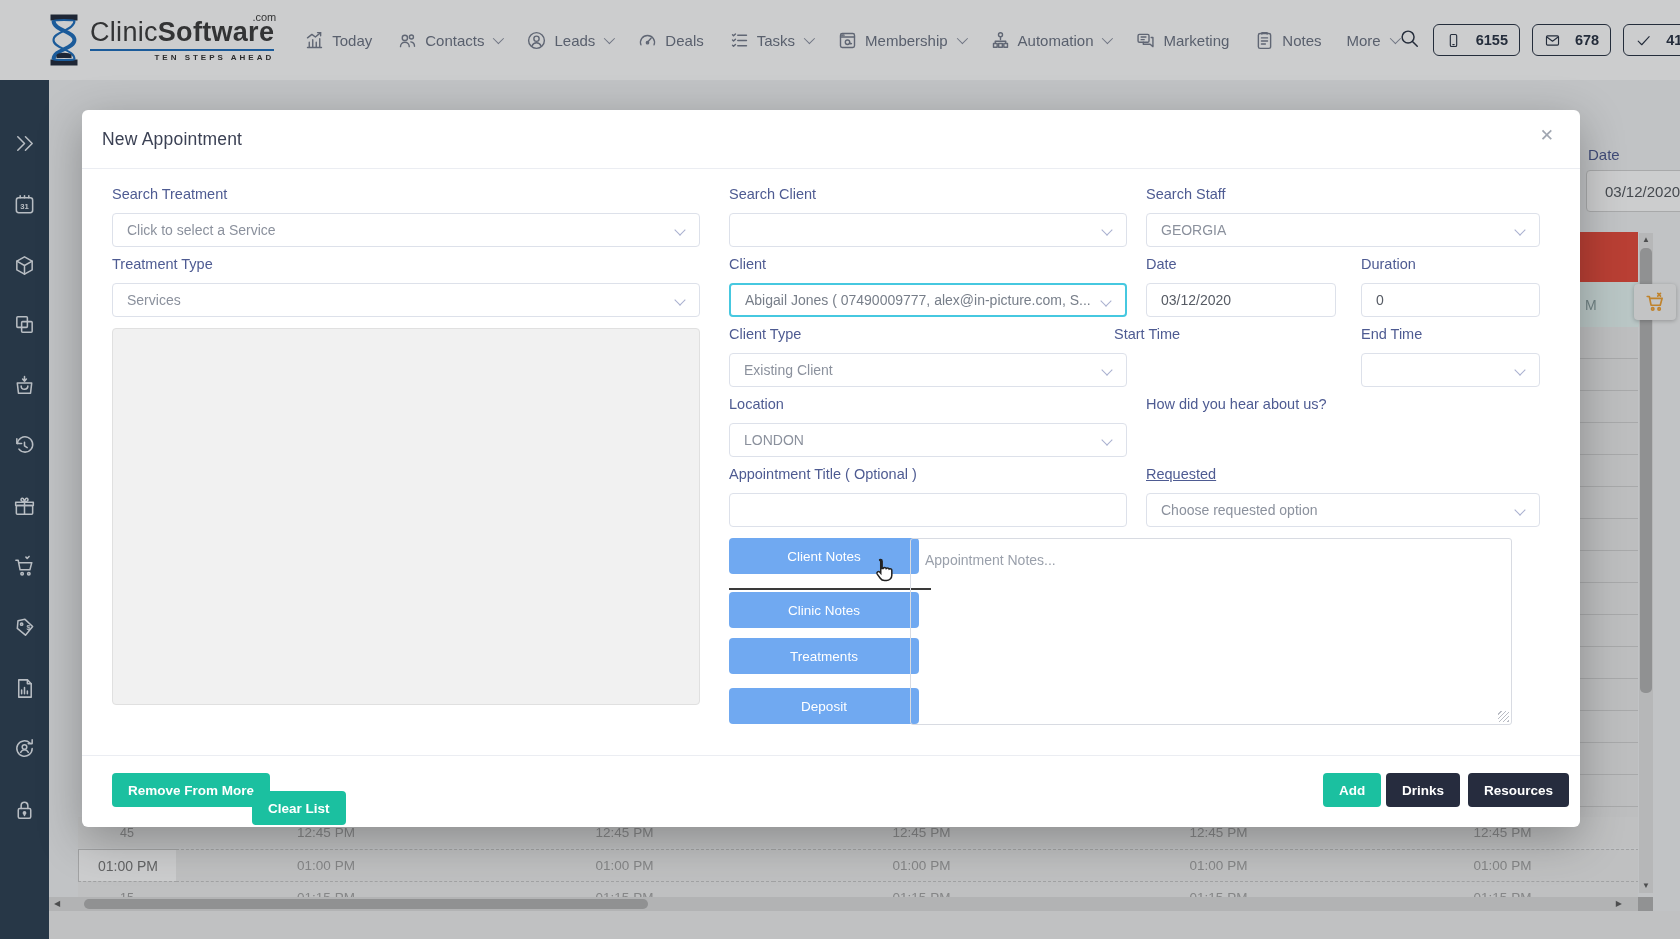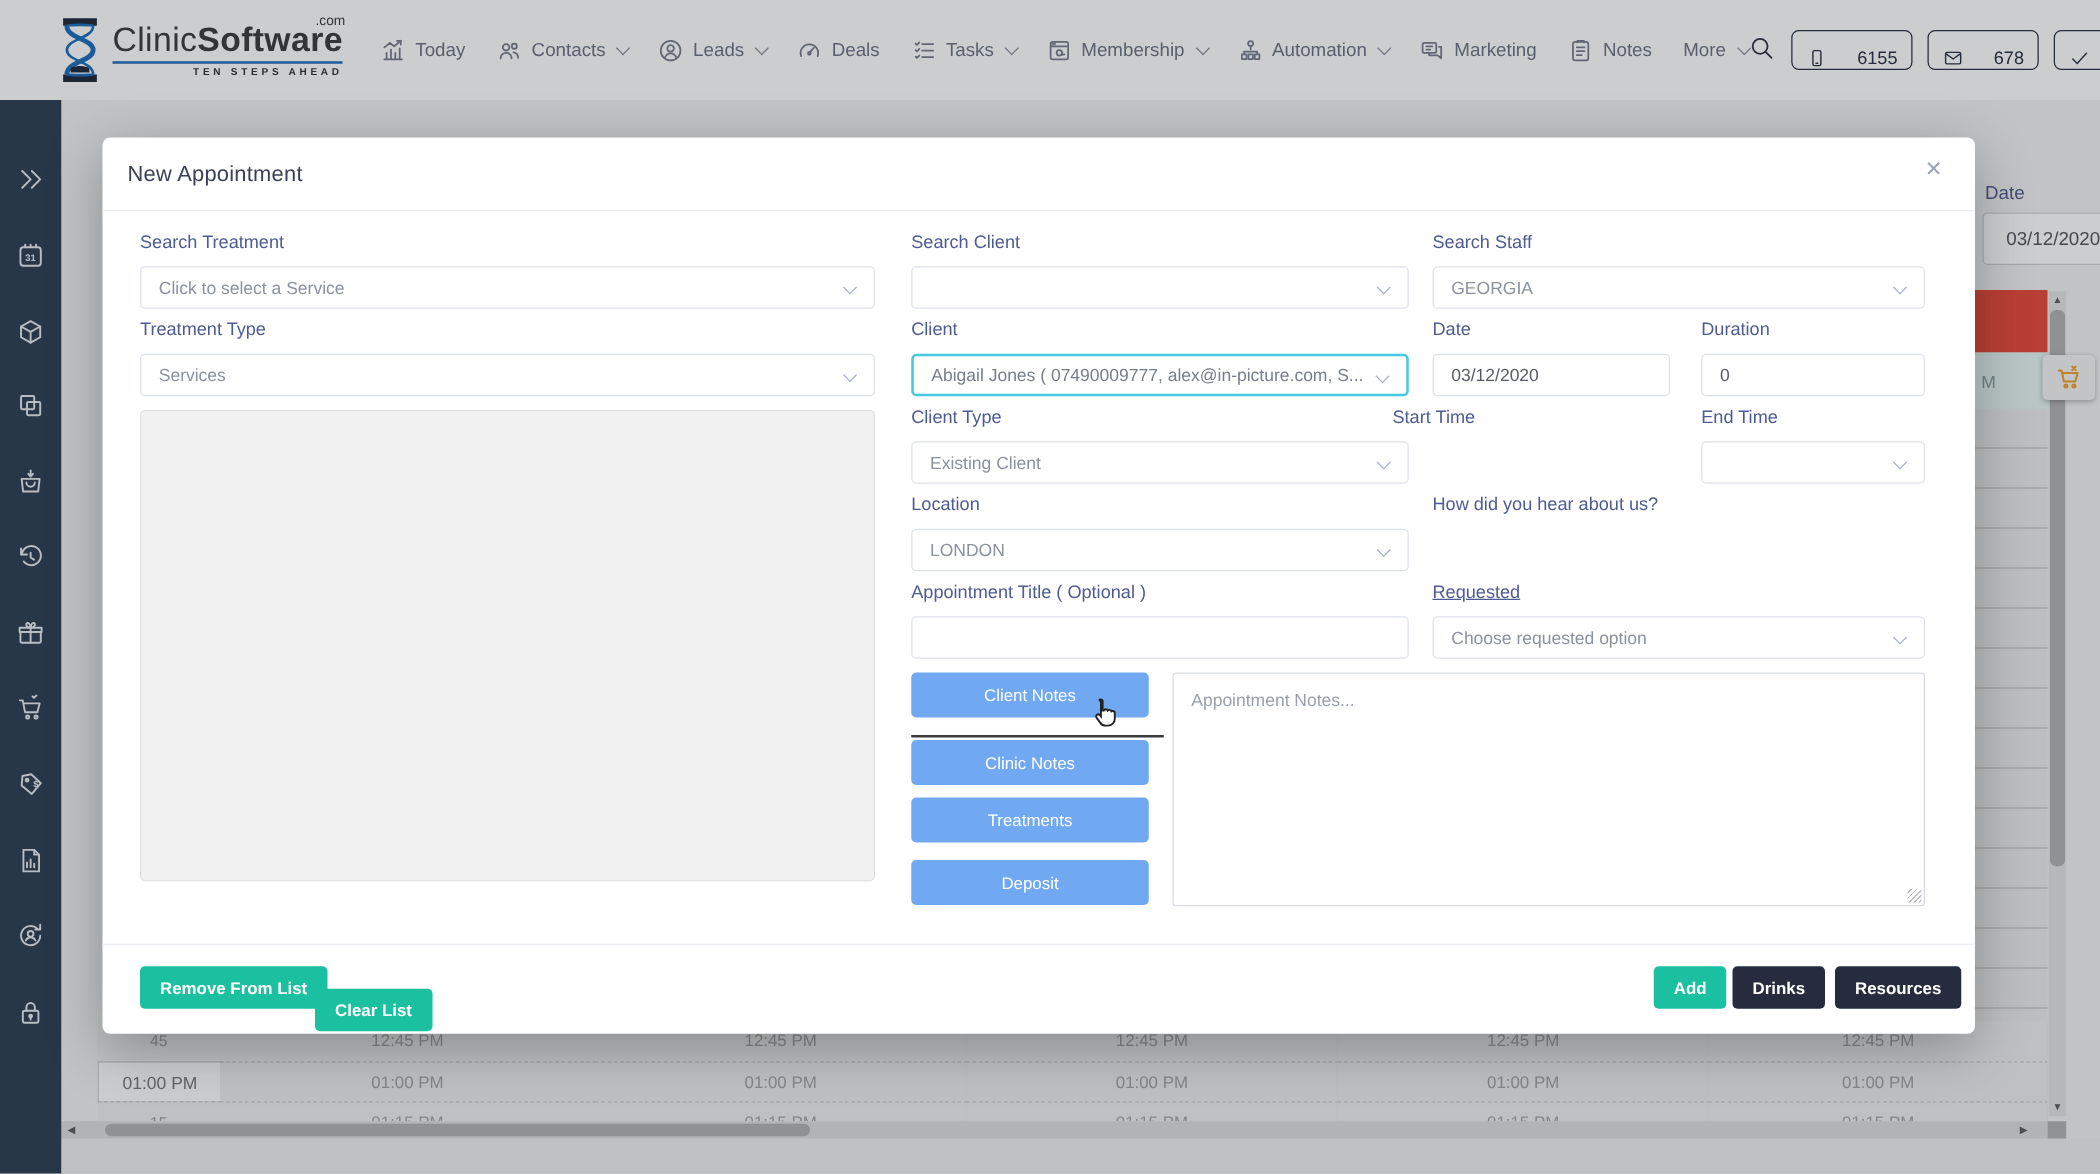--- a/index.html
+++ b/index.html
@@ -19,22 +19,22 @@
   .logo-underline{height:2px;background:#1f6fbe;margin-top:3px;}
   .logo-tagline{font-size:8px;font-weight:bold;letter-spacing:3px;color:#333;
                 text-align:right;margin-top:3px;}
   .nav-menu{display:flex;align-items:center;gap:25px;margin-left:30px;}
   .nav-item{display:flex;align-items:center;gap:7px;color:#6e7585;font-size:15px;cursor:pointer;}
   .nav-item svg{width:21px;height:21px;stroke:#767d8d;}
   .nav-chev{width:7px;height:7px;border-right:1.5px solid #8a90a0;border-bottom:1.5px solid #8a90a0;
             transform:rotate(45deg) translateY(-2px);margin-left:2px;}
   .nav-right{display:flex;align-items:center;margin-left:auto;padding-right:26px;gap:13px;}
   .nav-search svg{width:22px;height:22px;stroke:#2b3445;}
-  .nav-counter{display:flex;align-items:flex-end;gap:24px;border:1.6px solid #2b3445;border-radius:6px;
-               height:30px;padding:0 11px;color:#2b3445;font-size:14.5px;font-weight:400;}
+  .nav-counter{display:flex;align-items:center;gap:14px;border:1.6px solid #2b3445;border-radius:6px;
+               height:30px;padding:0 11px;color:#2b3445;font-size:14.5px;font-weight:700;}
   .nav-counter svg{width:17px;height:17px;stroke:#2b3445;}
   
   .sidebar{position:absolute;left:0;top:80px;width:49px;height:859px;background:#2e4154;z-index:1;}
   .side-icon{position:absolute;left:13px;width:23px;height:23px;color:#e6ebf1;}
   .side-icon svg{width:23px;height:23px;stroke:#e6ebf1;}
   
   .bg-label{position:absolute;font-size:15px;color:#4e5b92;}
   .bg-input{position:absolute;background:#fff;border:1px solid #d2d2d2;border-radius:4px;
             font-size:15px;color:#55595f;display:flex;align-items:center;padding-left:18px;}
   .cal-cell{position:absolute;background:#efefef;border-right:1px solid #d9d9d9;
@@ -61,21 +61,21 @@
         border-right:1.6px solid #a9b0cf;border-bottom:1.6px solid #a9b0cf;transform:rotate(45deg);}
   .f-select.client-sel{border:2px solid #46c8e0;color:#777e89;}
   .f-input.darktext,.f-select.darktext{color:#565b64;}
   .listbox{position:absolute;left:30px;top:218px;width:588px;height:377px;background:#f1f1f1;
            border:1px solid #e0e0e0;border-radius:4px;box-sizing:border-box;}
   .note-btn{position:absolute;left:647px;width:190px;height:36px;background:#70a9f1;color:#fff;
             border-radius:4px;display:flex;align-items:center;justify-content:center;
             font-size:13.5px;cursor:pointer;}
   .note-div{position:absolute;left:647px;top:478px;width:202px;height:2px;background:#3a3a3a;}
   .cursor-hand{position:absolute;left:788px;top:446px;width:28px;height:28px;z-index:5;}
-  .notes-area{position:absolute;left:856px;top:428px;width:602px;height:187px;border:1px solid #d8dbe2;
+  .notes-area{position:absolute;left:828px;top:428px;width:602px;height:187px;border:1px solid #d8dbe2;
               border-radius:3px;box-sizing:border-box;font-size:14px;color:#9aa0ab;padding:13px 14px;}
   .resize-grip{position:absolute;right:2px;bottom:2px;width:11px;height:11px;
      background:repeating-linear-gradient(135deg,transparent 0 2px,#b9bcc4 2px 3px);}
   .btn{position:absolute;height:34px;border-radius:4px;color:#fff;font-size:13.5px;font-weight:600;
        display:flex;align-items:center;justify-content:center;padding:0 16px;cursor:pointer;
        box-sizing:border-box;}
   .btn.teal{background:#1bc0a0;}
   .btn.dark{background:#262c3e;}
 </style>
 </head>
@@ -439,15 +439,15 @@
     <svg class="cursor-hand" viewBox="0 0 24 24">
       <path d="M9 3c.8 0 1.4.6 1.4 1.4v6.1l.9.1c.2-.5.7-.8 1.3-.8.6 0 1.1.3 1.3.9.3-.3.6-.5 1.1-.5.7 0 1.2.4 1.4 1 .2-.1.5-.2.8-.2.8 0 1.5.7 1.5 1.5v3.9c0 2.6-2.1 4.6-4.6 4.6h-1.6c-1.5 0-2.9-.7-3.7-1.9l-2.6-3.6c-.4-.6-.3-1.4.3-1.9.5-.4 1.3-.4 1.8.1l.9 1V4.4C7.6 3.6 8.2 3 9 3z" fill="#fff" stroke="#222" stroke-width="1.3"></path>
     </svg>
 
     <div class="notes-area">
       <span>Appointment Notes...</span>
       <div class="resize-grip"></div>
     </div>
 
     <div class="hdiv" style="top:645px;"></div>
-    <div class="btn teal" style="left: 30px; top: 663px;">Remove From List</div><div class="btn teal" style="left: 170px; top: 663px; margin-top: 18px;">Clear List</div><div class="btn teal" style="left: 1241px; top: 663px;">Add</div><div class="btn dark" style="left: 1304px; top: 663px;">Drinks</div><div class="btn dark" style="left: 1386px; top: 663px;">Resources</div><span id="footer-btns"></span>
+    <div class="btn teal" style="left: 30px; top: 663px;">Remove From More</div><div class="btn teal" style="left: 170px; top: 663px; margin-top: 18px;">Clear List</div><div class="btn teal" style="left: 1241px; top: 663px;">Add</div><div class="btn dark" style="left: 1304px; top: 663px;">Drinks</div><div class="btn dark" style="left: 1386px; top: 663px;">Resources</div><span id="footer-btns"></span>
   </div>
 </div>
 
 </body></html>

